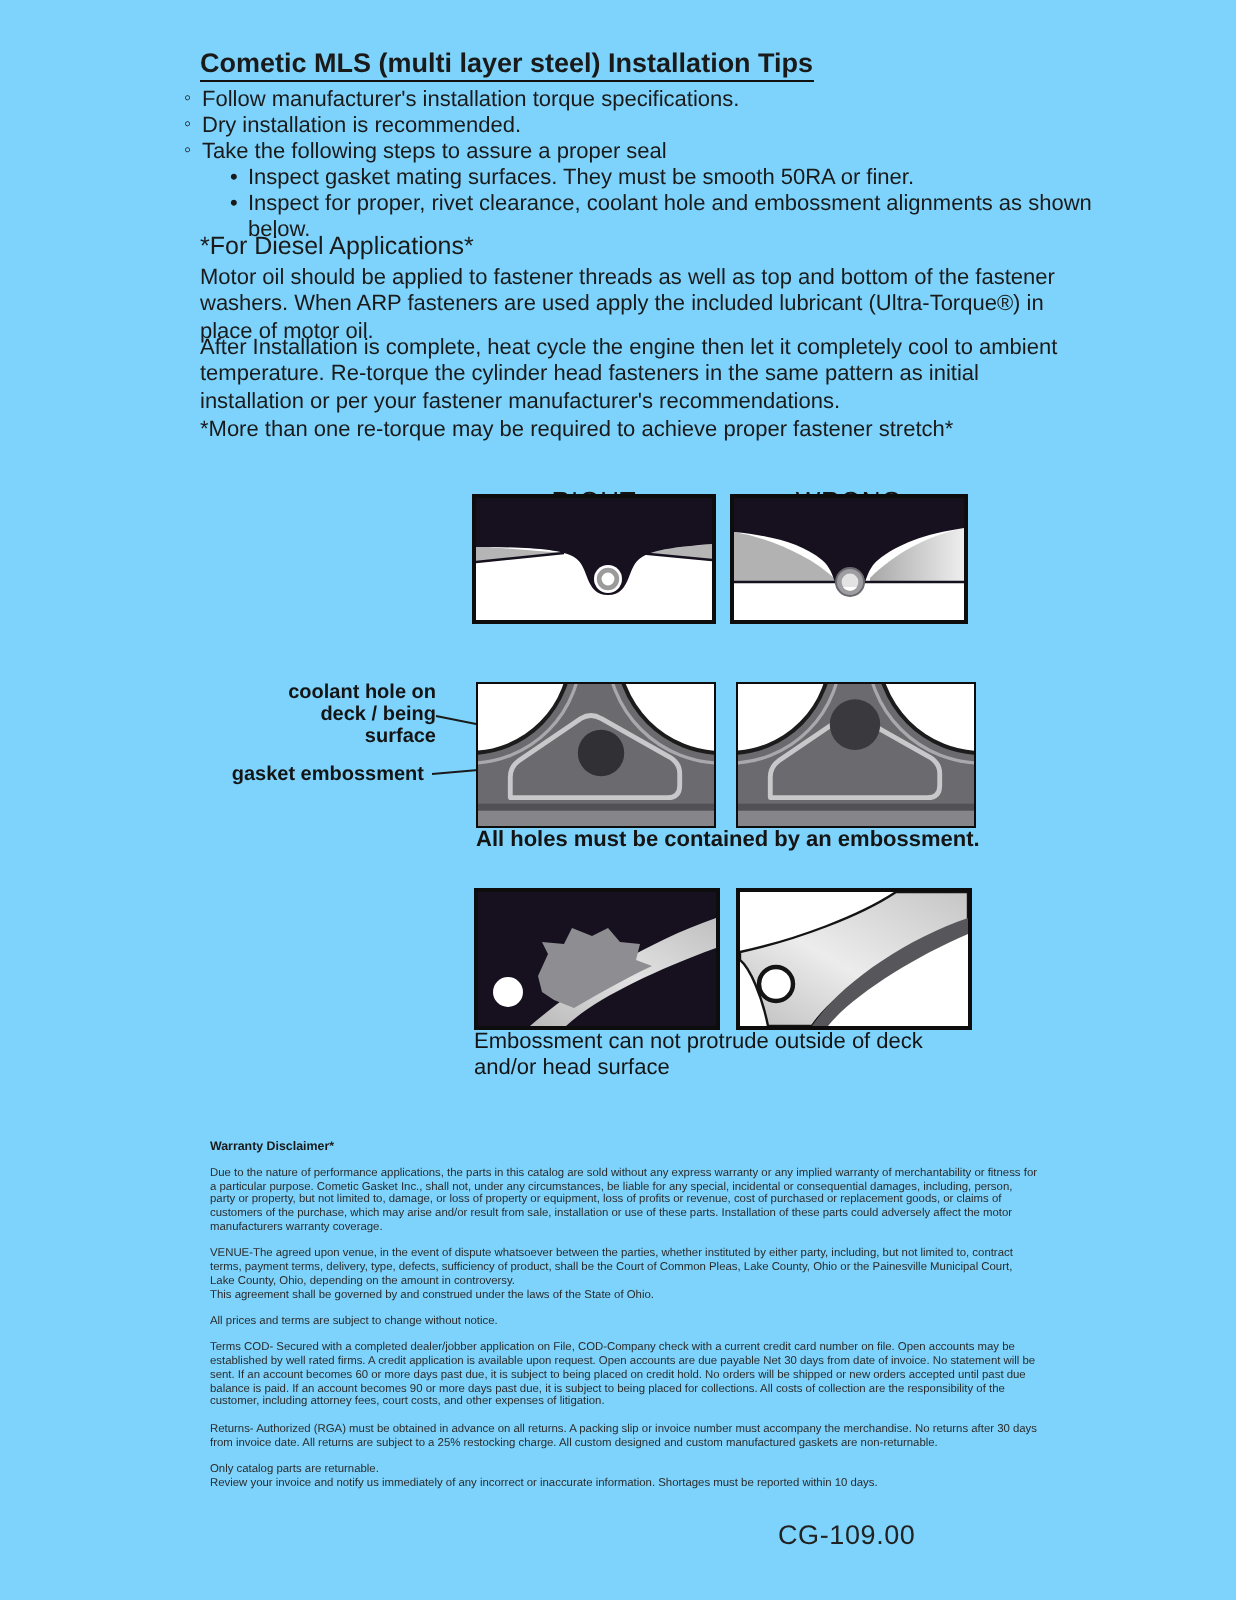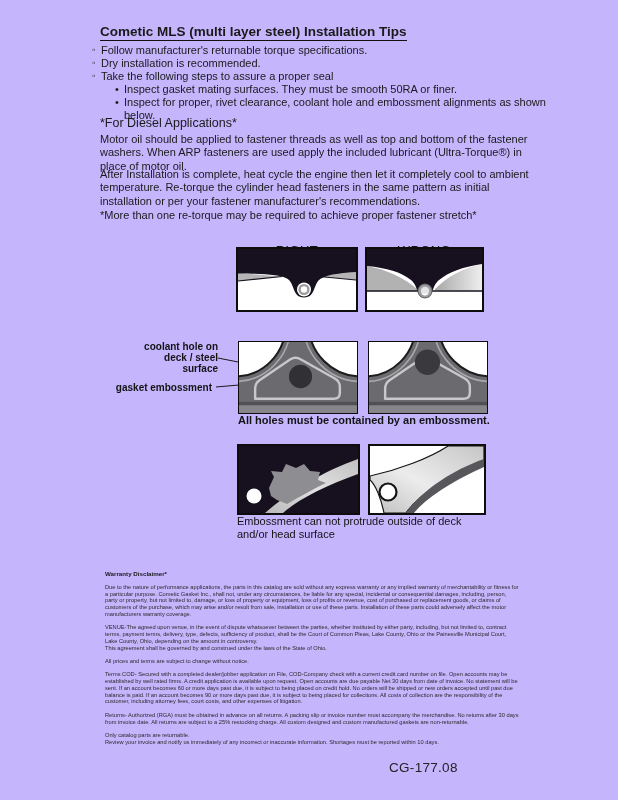--- a/index.html
+++ b/index.html
@@ -1,16 +1,16 @@
 <!DOCTYPE html>
 <html><head>
 <meta charset="utf-8">
 <style>
   html,body{margin:0;padding:0;background:#ffffff;}
-  .page{position:relative;width:618px;height:800px;background:#c4b5fd;overflow:hidden;
+  .page{position:relative;width:618px;height:800px;background:#7dd3fc;overflow:hidden;
         font-family:"Liberation Sans", sans-serif;color:#1a1a1a;}
   .abs{position:absolute;}
 
   .doc-title{left:100px;top:24px;font-size:13.5px;font-weight:bold;}
   .doc-title span{display:inline-block;border-bottom:1.6px solid #111;padding-bottom:1px;}
 
   .tips{left:92px;top:44px;font-size:11px;line-height:12.9px;width:460px;}
   .bullet-row{display:flex;}
   .bullet-row .glyph{width:9px;flex:none;font-size:10px;}
   .bullet-row.sub{padding-left:23px;}
@@ -42,21 +42,21 @@
 
 <div class="page">
 
   <div class="abs doc-title">
     <span>Cometic MLS (multi layer steel) Installation Tips</span>
   </div>
 
   <div class="abs tips">
     <div class="bullet-row">
       <span class="glyph">◦</span>
-      <span>Follow manufacturer's returnable torque specifications.</span>
+      <span>Follow manufacturer's installation torque specifications.</span>
     </div>
     <div class="bullet-row">
       <span class="glyph">◦</span>
       <span>Dry installation is recommended.</span>
     </div>
     <div class="bullet-row">
       <span class="glyph">◦</span>
       <span>Take the following steps to assure a proper seal</span>
     </div>
     <div class="bullet-row sub">
@@ -108,21 +108,21 @@
       <path d="M54.5,44.5 A4.2,4.2 0 0 0 61.5,44.5 Z" fill="#ffffff"></path>
     </svg>
   </div>
 
 
   <div class="abs dlabel" style="left:238px;top:328px;width:120px;">RIGHT</div>
   <div class="abs dlabel" style="left:368px;top:328px;width:120px;">WRONG</div>
 
   <div class="abs callout" style="left:126px;top:341px;width:92px;">
     <div>coolant hole on</div>
-    <div>deck / steel surface</div>
+    <div>deck / being surface</div>
   </div>
   <div class="abs callout" style="left:110px;top:382px;width:102px;">gasket embossment</div>
 
   <svg class="abs leader" style="left:210px;top:350px;" width="100" height="45" viewBox="0 0 100 45">
     <line x1="8" y1="8" x2="88" y2="24" stroke="#1a1a1a" stroke-width="1"></line>
     <line x1="6" y1="37" x2="52" y2="33" stroke="#1a1a1a" stroke-width="1"></line>
   </svg>
 
   <div class="abs dbox" style="left:238px;top:341px;width:120px;height:73px;border-width:1.5px;">
     <svg viewBox="0 0 117 70" preserveAspectRatio="none">
@@ -199,15 +199,15 @@
     <div class="lp">Due to the nature of performance applications, the parts in this catalog are sold without any express warranty or any implied warranty of merchantability or fitness for a particular purpose.  Cometic Gasket Inc., shall not, under any circumstances, be liable for any special, incidental or consequential damages, including, person, party or property, but not limited to, damage, or loss of property or equipment, loss of profits or revenue, cost of purchased or replacement goods, or claims of customers of the purchase, which may arise and/or result from sale, installation or use of these parts.  Installation of these parts could adversely affect the motor manufacturers warranty coverage.</div>
     <div class="lp tight">VENUE-The agreed upon venue, in the event of dispute whatsoever between the parties, whether instituted by either party, including, but not limited to, contract terms, payment terms, delivery, type, defects, sufficiency of product, shall be the Court of Common Pleas, Lake County, Ohio or the Painesville Municipal Court, Lake County, Ohio, depending on the amount in controversy.</div>
     <div class="lp">This agreement shall be governed by and construed under the laws of the State of Ohio.</div>
     <div class="lp">All prices and terms are subject to change without notice.</div>
     <div class="lp">Terms COD- Secured with a completed dealer/jobber application on File, COD-Company check with a current credit card number on file.  Open accounts may be established by well rated firms.  A credit application is available upon request.  Open accounts are due payable Net 30 days from date of invoice.  No statement will be sent.  If an account becomes 60 or more days past due, it is subject to being placed on credit hold.  No orders will be shipped or new orders accepted until past due balance is paid.  If an account becomes 90 or more days past due, it is subject to being placed for collections.  All costs of collection are the responsibility of the customer, including attorney fees, court costs, and other expenses of litigation.</div>
     <div class="lp">Returns- Authorized (RGA) must be obtained in advance on all returns.  A packing slip or invoice number must accompany the merchandise.  No returns after 30 days from invoice date.  All returns are subject to a 25% restocking charge.  All custom designed and custom manufactured gaskets are non-returnable.</div>
     <div class="lp tight">Only catalog parts are returnable.</div>
     <div class="lp">Review your invoice and notify us immediately of any incorrect or inaccurate information.  Shortages must be reported within 10 days.</div>
   </div>
 
-  <div class="abs footer-num">CG-177.08</div>
+  <div class="abs footer-num">CG-109.00</div>
 
 </div>
 
 </body></html>

